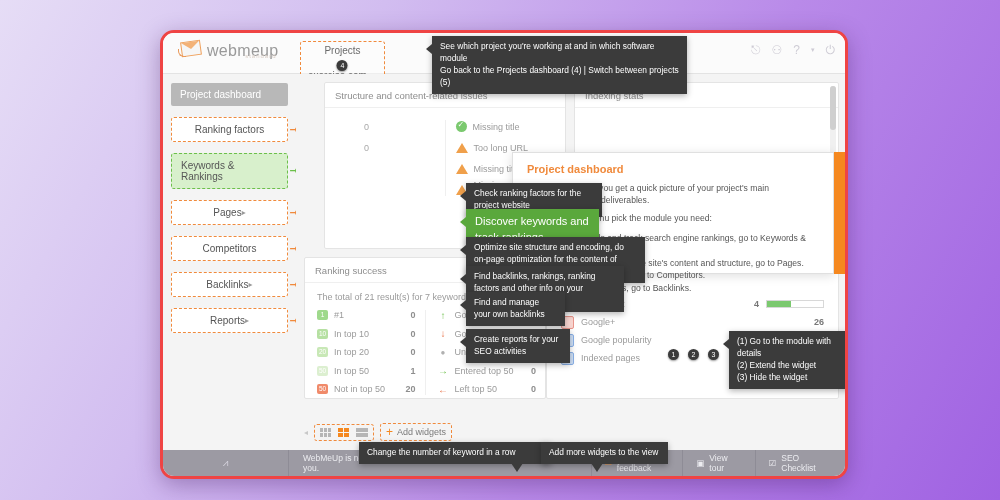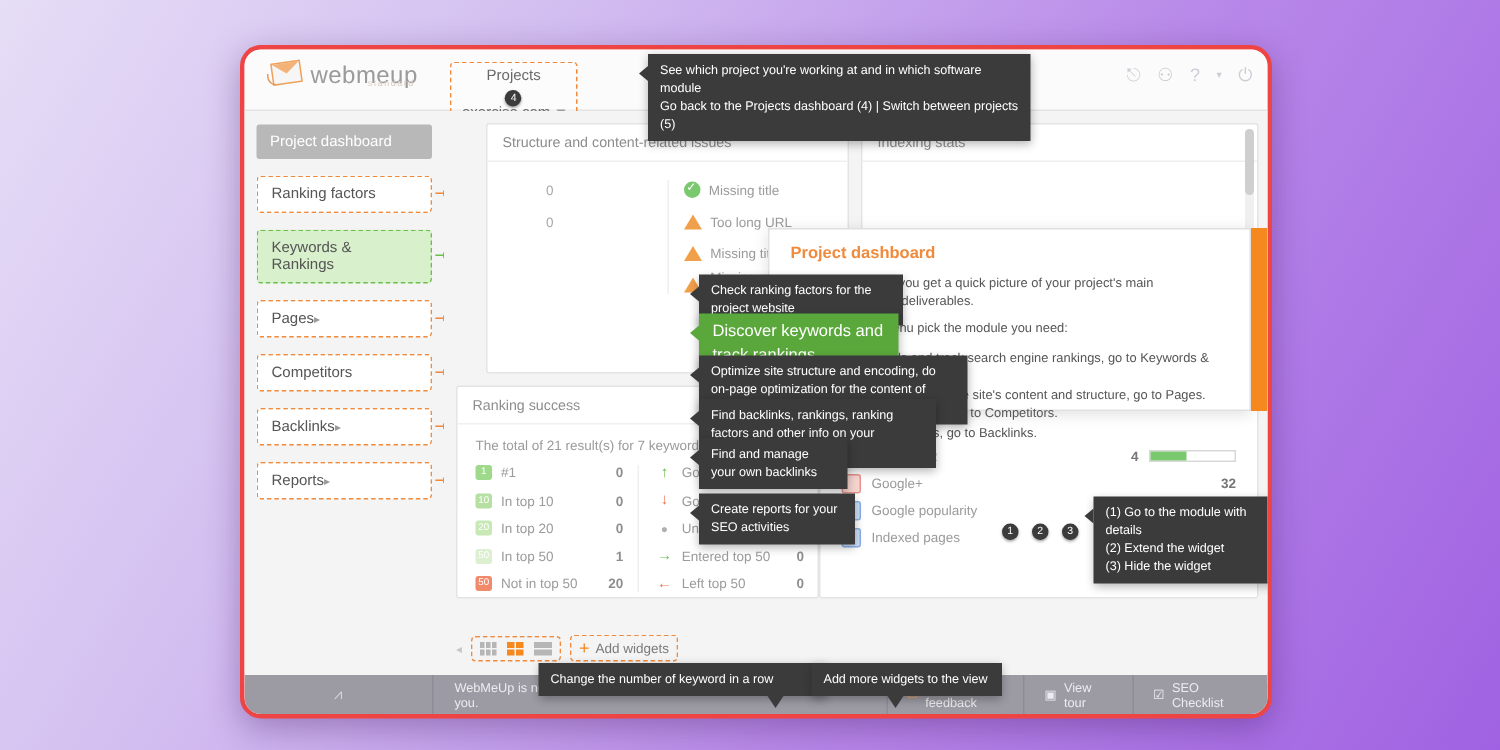--- a/index.html
+++ b/index.html
@@ -38,21 +38,21 @@
     box-shadow:0 1px 2px rgba(0,0,0,.4);}
   .topicons{position:absolute;right:10px;top:10px;display:flex;align-items:center;gap:11px;
     color:#bfbcc8;font-size:12px;}
   .topicons span{opacity:.75;}
   
   .appbody{position:relative;height:374px;background:#f4f4f4;}
   .sidebar{position:absolute;left:0;top:0;width:133px;height:100%;background:#f4f4f4;padding-top:9px;}
   .side-active{margin:0 8px 11px 8px;background:#b8b8b8;color:#fff;font-size:10px;
     padding:6px 9px;border-radius:2px;}
   .side-item{position:relative;margin:0 8px 11px 8px;background:#fff;border:1px dashed #f08a3c;
-    border-radius:3px;font-size:10px;color:#555;padding:6px 9px;display:flex;justify-content:flex-start;align-items:center;}
+    border-radius:3px;font-size:10px;color:#555;padding:6px 9px;display:flex;justify-content:center;align-items:center;}
   .side-item.green{background:#d8f0cc;border-color:#6cbf4a;}
   .side-item .arrow{color:#9a9a9a;font-size:8px;}
   .side-item .outarrow{position:absolute;right:-11px;top:50%;transform:translateY(-50%);
     color:#f08a3c;font-size:10px;line-height:1;}
   .side-item.green .outarrow{color:#6cbf4a;}
   
   .content{position:absolute;left:133px;top:0;right:0;height:100%;background:#f4f4f4;padding:8px 6px 0 8px;}
   .row1{display:flex;gap:8px;margin-left:20px;}
   .panel{background:#fff;border:1px solid #e4e4e4;border-radius:2px;}
   .panel-hd{font-size:9.5px;color:#8d8d8d;padding:7px 10px 6px 10px;border-bottom:1px solid #efefef;}
@@ -342,21 +342,21 @@
             <span class="gic blue"></span>
             <span class="gl">Google PR</span>
             <span class="gv">4</span>
             <span class="prbar">
                 <i></i>
               </span>
           </div>
           <div class="grow">
             <span class="gic red"></span>
             <span class="gl">Google+</span>
-            <span class="gv">32</span>
+            <span class="gv">26</span>
           </div>
           <div class="grow">
             <span class="gic blue2"></span>
             <span class="gl">Google popularity</span>
             <span class="gv">11</span>
           </div>
           <div class="grow">
             <span class="gic blue"></span>
             <span class="gl">Indexed pages</span>
             <span class="gv">56,100</span>

